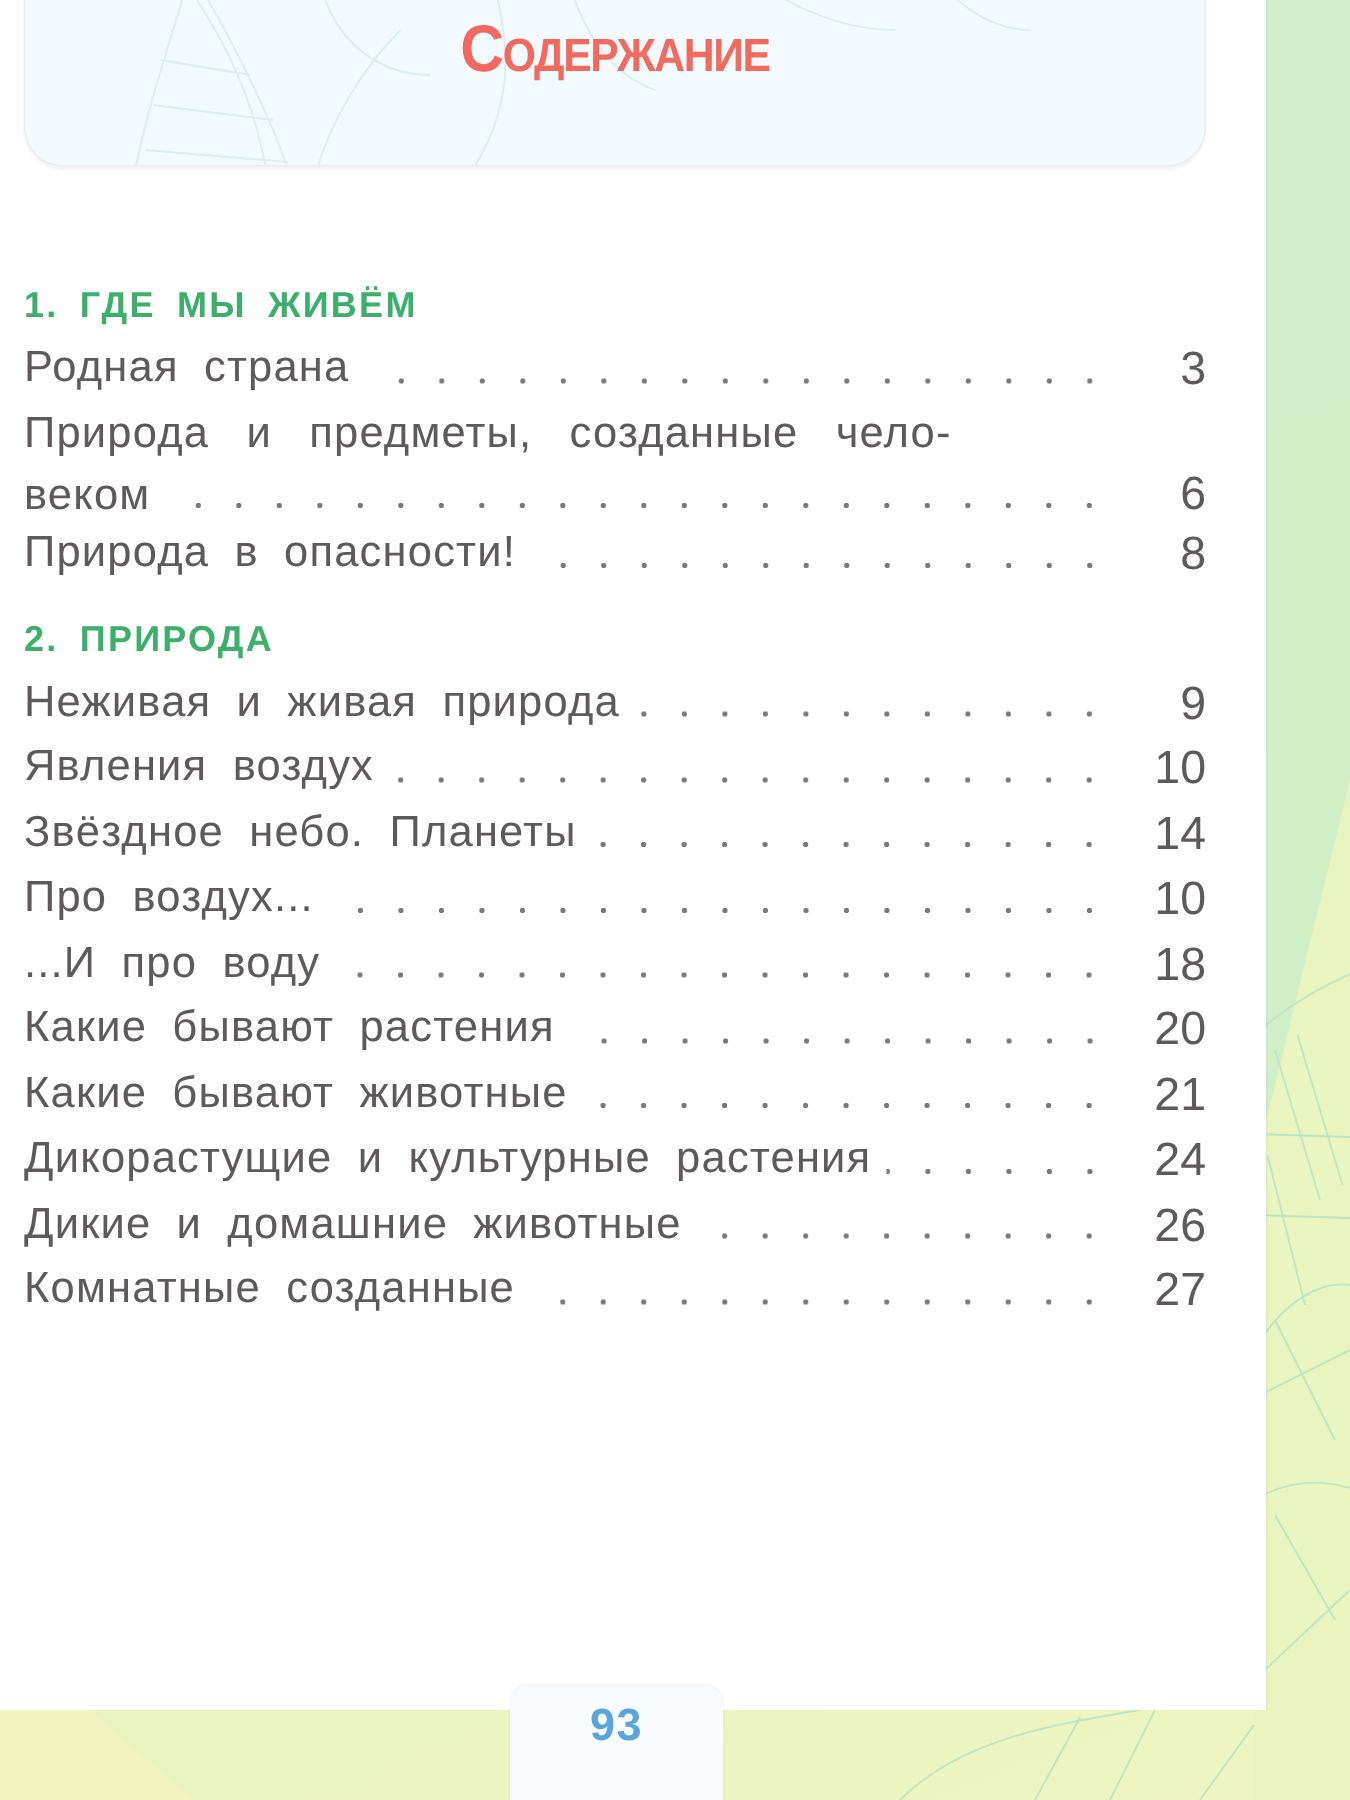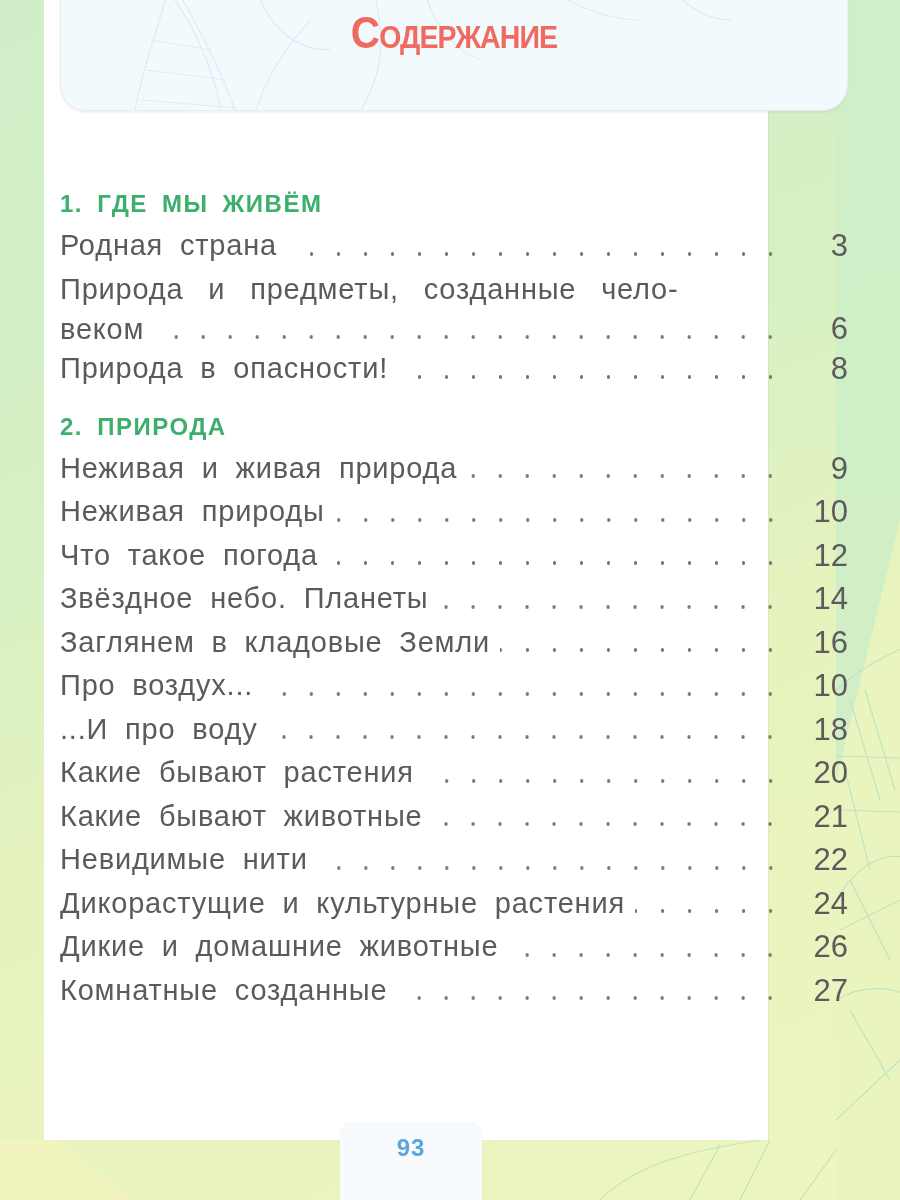--- a/index.html
+++ b/index.html
@@ -17,25 +17,24 @@
     
     .bg-leaves {
       position: absolute;
       inset: 0;
       pointer-events: none;
     }
     .page-panel {
       position: absolute;
       left: 0;
       top: 0;
-      width: 724px;
+      width: 844px;
       height: 1140px;
       background: #ffffff;
       box-shadow: 1px 0 0 rgba(0,0,0,0.04);
-      margin-left: 44px;
     }
     .title-box {
       position: absolute;
       left: 16px;
       top: -20px;
       width: 786px;
       height: 130px;
       border-radius: 0 0 26px 26px;
       background: #f3fafd;
       border: 1px solid #e6eef1;
@@ -143,21 +142,21 @@
       height: 90px;
       background: #f7fbfd;
       border-radius: 12px 12px 0 0;
       box-shadow: 0 -1px 2px rgba(0,0,0,0.06);
       text-align: center;
     }
     .page-number {
       display: block;
       margin-top: 10px;
       font-weight: 700;
-      font-size: 24px;
+      font-size: 30px;
       color: #5aa5dc;
       letter-spacing: 1px;
     }
   </style>
 </head>
 <body>
 
 <svg class="bg-leaves" width="900" height="1200" viewBox="0 0 900 1200">
   <polygon points="836,500 900,500 900,1200 836,1200" fill="#eaf4bf" opacity="0.7"></polygon>
   <polygon points="836,0 900,0 900,520 836,780" fill="#cdeec8" opacity="0.9"></polygon>
@@ -228,63 +227,48 @@
     </div>
 
     <div class="section-heading second">2. ПРИРОДА</div>
 
     <div class="entry">
       <span class="label">Неживая и живая природа</span>
       <span class="leader"></span>
       <span class="page">9</span>
     </div>
     <div class="entry">
-      <span class="label">Неживая природы</span>
+      <span class="label">Явления воздух</span>
       <span class="leader"></span>
       <span class="page">10</span>
     </div>
     <div class="entry">
-      <span class="label">Что такое погода</span>
-      <span class="leader"></span>
-      <span class="page">12</span>
-    </div>
-    <div class="entry">
       <span class="label">Звёздное небо. Планеты</span>
       <span class="leader"></span>
       <span class="page">14</span>
     </div>
     <div class="entry">
-      <span class="label">Заглянем в кладовые Земли</span>
-      <span class="leader"></span>
-      <span class="page">16</span>
-    </div>
-    <div class="entry">
       <span class="label">Про воздух...</span>
       <span class="leader"></span>
       <span class="page">10</span>
     </div>
     <div class="entry">
       <span class="label">...И про воду</span>
       <span class="leader"></span>
       <span class="page">18</span>
     </div>
     <div class="entry">
       <span class="label">Какие бывают растения</span>
       <span class="leader"></span>
       <span class="page">20</span>
     </div>
     <div class="entry">
       <span class="label">Какие бывают животные</span>
       <span class="leader"></span>
       <span class="page">21</span>
-    </div>
-    <div class="entry">
-      <span class="label">Невидимые нити</span>
-      <span class="leader"></span>
-      <span class="page">22</span>
     </div>
     <div class="entry">
       <span class="label">Дикорастущие и культурные растения</span>
       <span class="leader"></span>
       <span class="page">24</span>
     </div>
     <div class="entry">
       <span class="label">Дикие и домашние животные</span>
       <span class="leader"></span>
       <span class="page">26</span>

